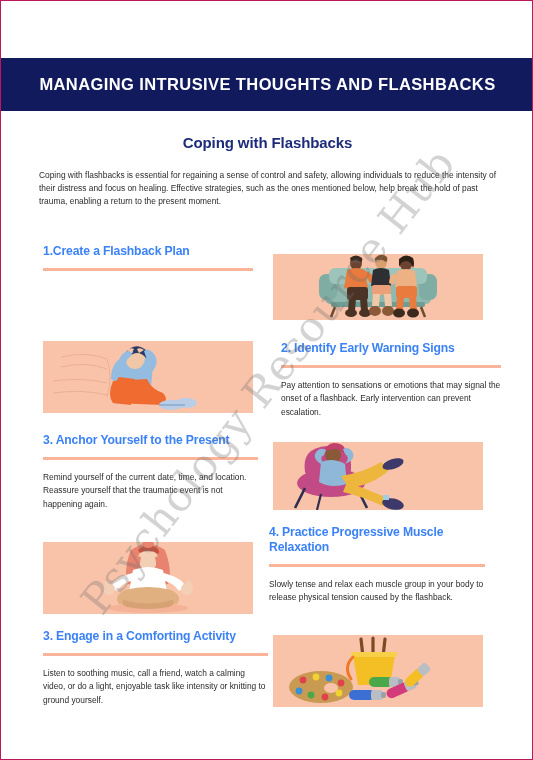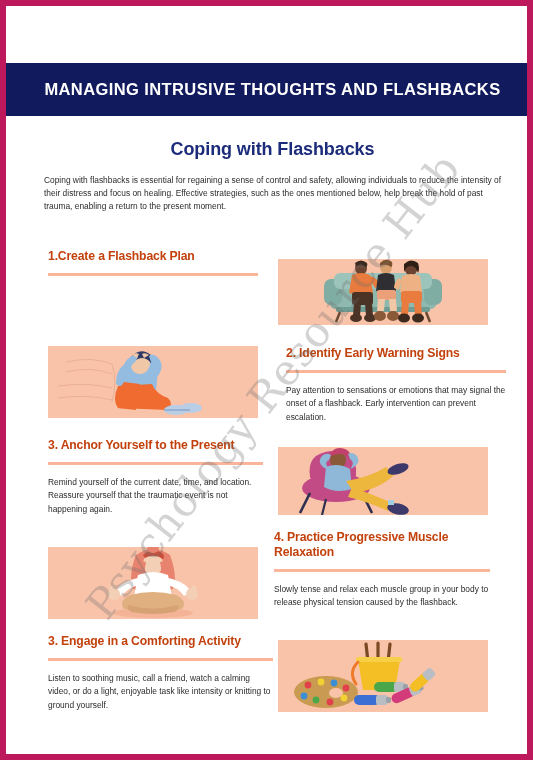--- a/index.html
+++ b/index.html
@@ -5,21 +5,21 @@
   html, body {
     margin: 0;
     padding: 0;
     background: #d9d9d9;
   }
   .page {
     position: relative;
     width: 533px;
     height: 760px;
     background: #ffffff;
-    border: 6px solid #be185d;
+    border: 1px solid #be185d;
     box-sizing: border-box;
     overflow: hidden;
     font-family: "Liberation Sans", sans-serif;
   }
 
   
   .banner {
     position: absolute;
     left: 0;
     top: 57px;
@@ -40,21 +40,21 @@
   }
 
   
   .subtitle {
     position: absolute;
     left: 0;
     top: 133px;
     width: 533px;
     text-align: center;
     color: #1c2b7a;
-    font-size: 18px;
+    font-size: 15px;
     font-weight: bold;
     letter-spacing: -0.1px;
     font-stretch: condensed;
   }
 
   
   .intro {
     position: absolute;
     left: 38px;
     top: 168px;
@@ -63,21 +63,21 @@
     font-size: 8.4px;
     line-height: 13.2px;
     text-align: left;
   }
 
   
   .block {
     position: absolute;
   }
   .block-head {
-    color: #c2410c;
+    color: #3b82f6;
     font-size: 12.2px;
     font-weight: bold;
     letter-spacing: -0.15px;
     line-height: 15px;
     margin: 0;
   }
   .rule {
     height: 3px;
     background: #f9b499;
     margin-top: 9px;

